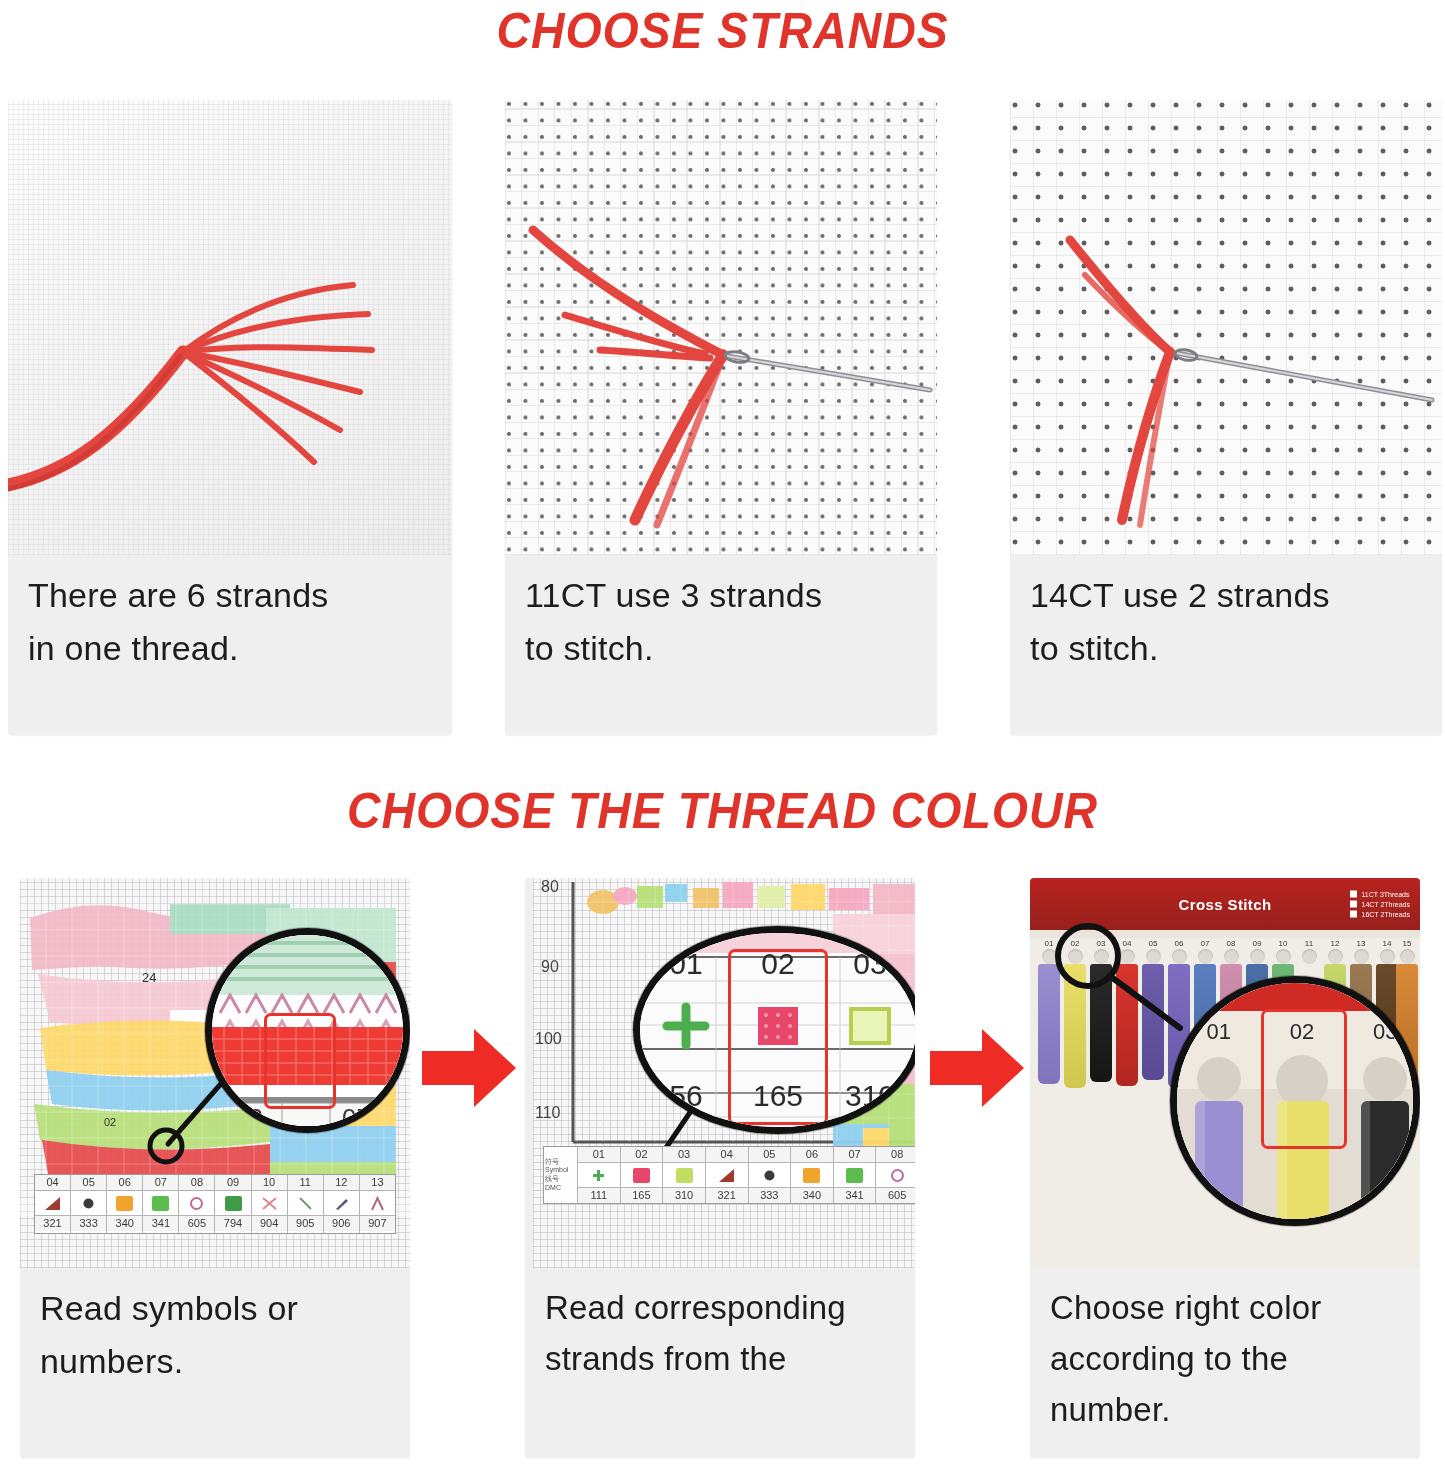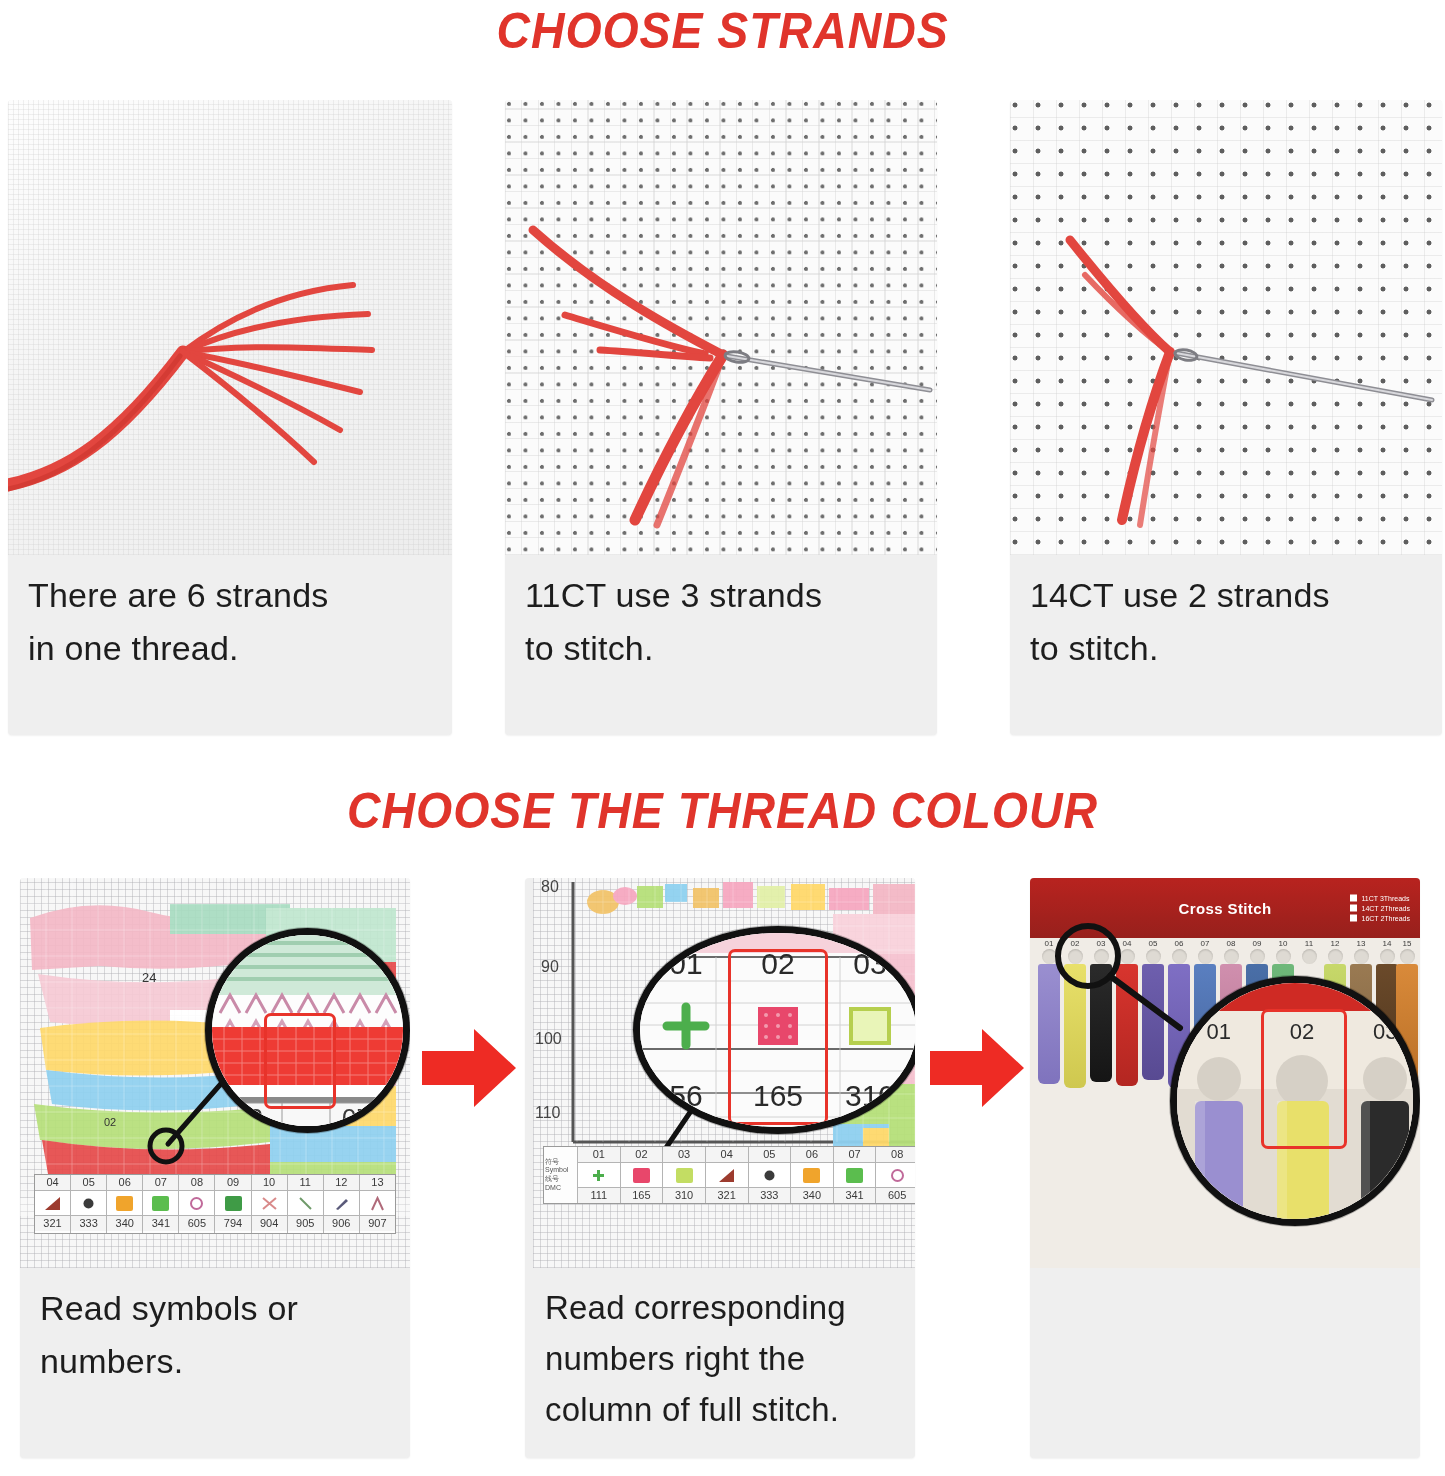--- a/index.html
+++ b/index.html
@@ -587,33 +587,32 @@
               <svg width="17" height="15">
                 <circle cx="8.5" cy="7.5" r="5.5" fill="none" stroke="#c06a9a" stroke-width="2"></circle>
               </svg>
             </div>
           <div class="lg-foot">605</div>
         </div>
       </div>
     </div>
     <div class="caption" style="font-size:33px;">
       <span class="line">Read corresponding</span>
-      <span class="line">numbers right the</span>
-      <span class="line">column of full stitch.</span>
+      <span class="line">strands from the</span>
     </div>
   </div>
 
   <svg class="arrow" style="left:930px; top:1025px;" width="96" height="86" viewBox="0 0 96 86">
     <polygon points="0,26 52,26 52,4 94,43 52,82 52,60 0,60" fill="#ee2b24"></polygon>
   </svg>
 
   <div class="card" style="left:1030px; top:878px; width:390px; height:580px;">
     <div class="photo" style="height:390px; background:#e9e4dc;">
 
-      <div class="thread-header" style="height:60px;">
+      <div class="thread-header" style="height:52px;">
         <span class="tc-title">Cross Stitch</span>
         <div class="tc-checks">
           <div class="tc-check">
             <span class="tc-box"></span>
             <span>11CT 3Threads</span>
           </div>
           <div class="tc-check">
             <span class="tc-box"></span>
             <span>14CT 2Threads</span>
           </div>
@@ -730,15 +729,20 @@
           </svg>
           <div style="position:absolute;left:0;top:36px;width:250px;display:flex;">
             <div style="flex:1;text-align:center;font-size:22px;color:#2a2a2a;">01</div>
             <div style="flex:1;text-align:center;font-size:22px;color:#2a2a2a;">02</div>
             <div style="flex:1;text-align:center;font-size:22px;color:#2a2a2a;">03</div>
           </div>
           <div class="redbox" style="left:84px; top:26px; width:86px; height:140px;"></div>
         </div>
       </div>
     </div>
+    <div class="caption" style="font-size:33px;">
+      <span class="line">Choose right color</span>
+      <span class="line">according to the</span>
+      <span class="line">number.</span>
+    </div>
   </div>
 
 </div>
 
 </body></html>

